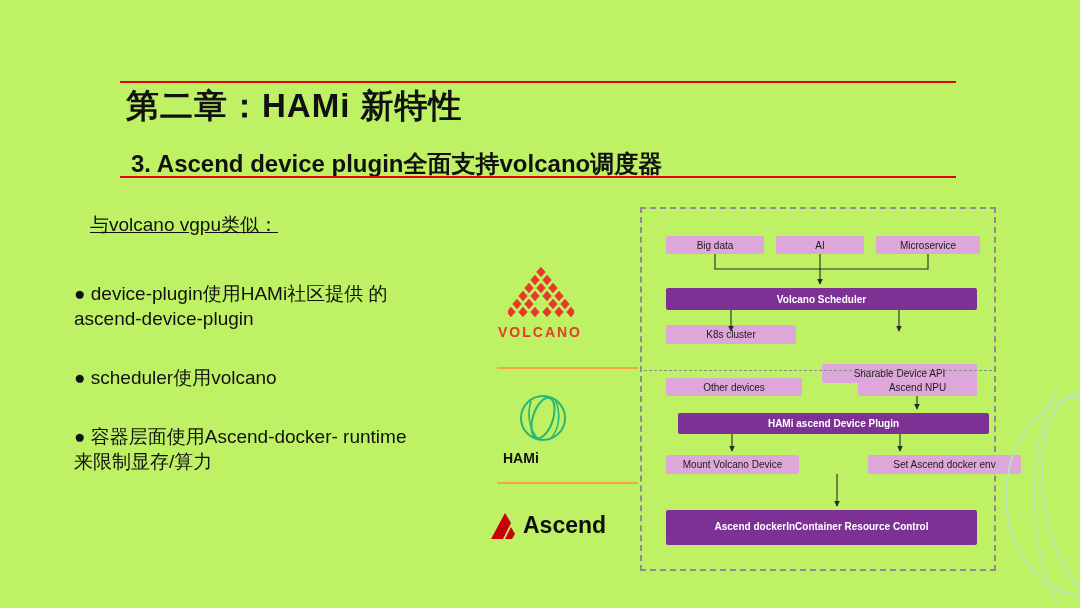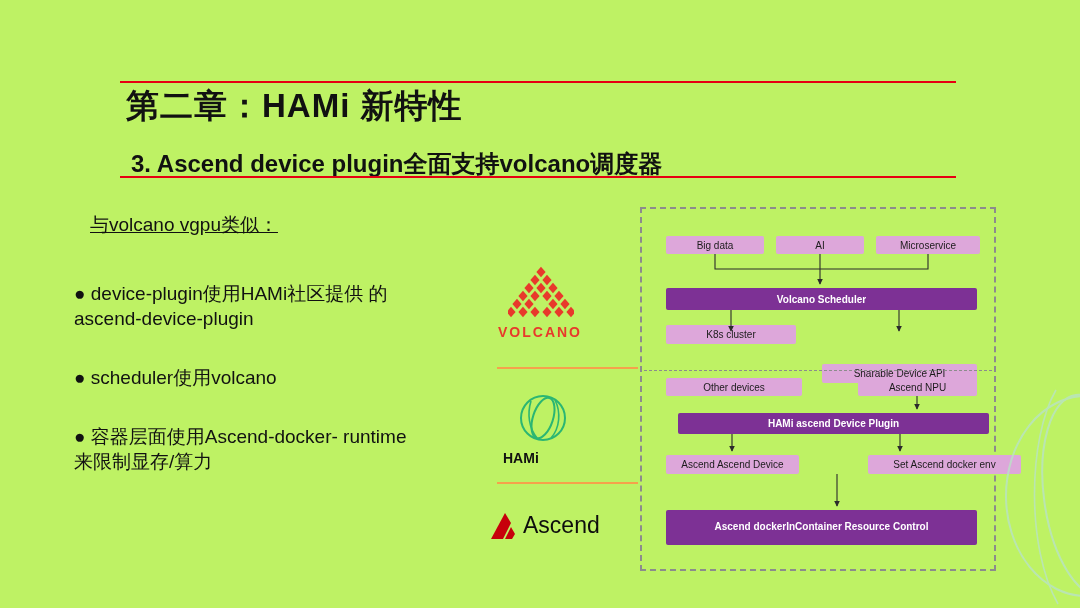--- a/index.html
+++ b/index.html
@@ -16,21 +16,21 @@
   .left-panel{position:absolute;left:74px;top:212px;width:348px;font-size:19px;line-height:1.32;}
   .left-panel .intro{margin:0 0 44px 16px;text-decoration:underline;}
   .left-panel .bullet{margin:0 0 34px 0;}
   .volcano-logo{position:absolute;left:508px;top:266px;}
   .volcano-label{position:absolute;left:498px;top:324px;width:84px;text-align:center;
     color:#e8392b;font-size:14px;font-weight:600;letter-spacing:2px;}
   .hami-logo{position:absolute;left:517px;top:392px;}
   .hami-label{position:absolute;left:503px;top:450px;width:80px;
     color:#111;font-size:14px;font-weight:700;}
   .ascend-logo{position:absolute;left:487px;top:511px;}
-  .ascend-label{position:absolute;left:523px;top:512px;font-size:23px;font-weight:400;color:#0d0d0d;}
+  .ascend-label{position:absolute;left:523px;top:512px;font-size:23px;font-weight:700;color:#0d0d0d;}
 
   .orange-line{position:absolute;left:497px;width:141px;height:2px;background:#f5a24b;}
   .orange-1{top:367px;}
   .orange-2{top:482px;}
 
   .diagram{position:absolute;left:640px;top:207px;width:356px;height:364px;
     border:2px dashed #8c8c8c;box-sizing:border-box;}
   .dbox{position:absolute;display:flex;align-items:center;justify-content:center;
     text-align:center;border-radius:2px;box-sizing:border-box;}
   .b-light{background:#dda7da;color:#1b1b1b;font-size:10px;}
@@ -130,21 +130,21 @@
     <div class="dbox b-light bx-k8s">K8s cluster</div>
     <div class="dbox b-light bx-sharable">Sharable Device API</div>
 
     <div class="diagram-divider"></div>
 
     <div class="dbox b-light bx-other">Other devices</div>
     <div class="dbox b-light bx-npu">Ascend NPU</div>
 
     <div class="dbox b-dark bx-plugin">HAMi ascend Device Plugin</div>
 
-    <div class="dbox b-light bx-mount">Ascend Ascend Device</div>
+    <div class="dbox b-light bx-mount">Mount Volcano Device</div>
     <div class="dbox b-light bx-setenv">Set Ascend docker env</div>
 
     <div class="dbox b-dark bx-runtime">
       <span>Ascend docker</span>
       <span>InContainer Resource Control</span>
     </div>
 
     <svg class="arrow-layer" width="356" height="364" viewBox="0 0 356 364">
       <defs>
         <marker id="ah" markerWidth="7" markerHeight="7" refX="5" refY="2.8" orient="auto">

